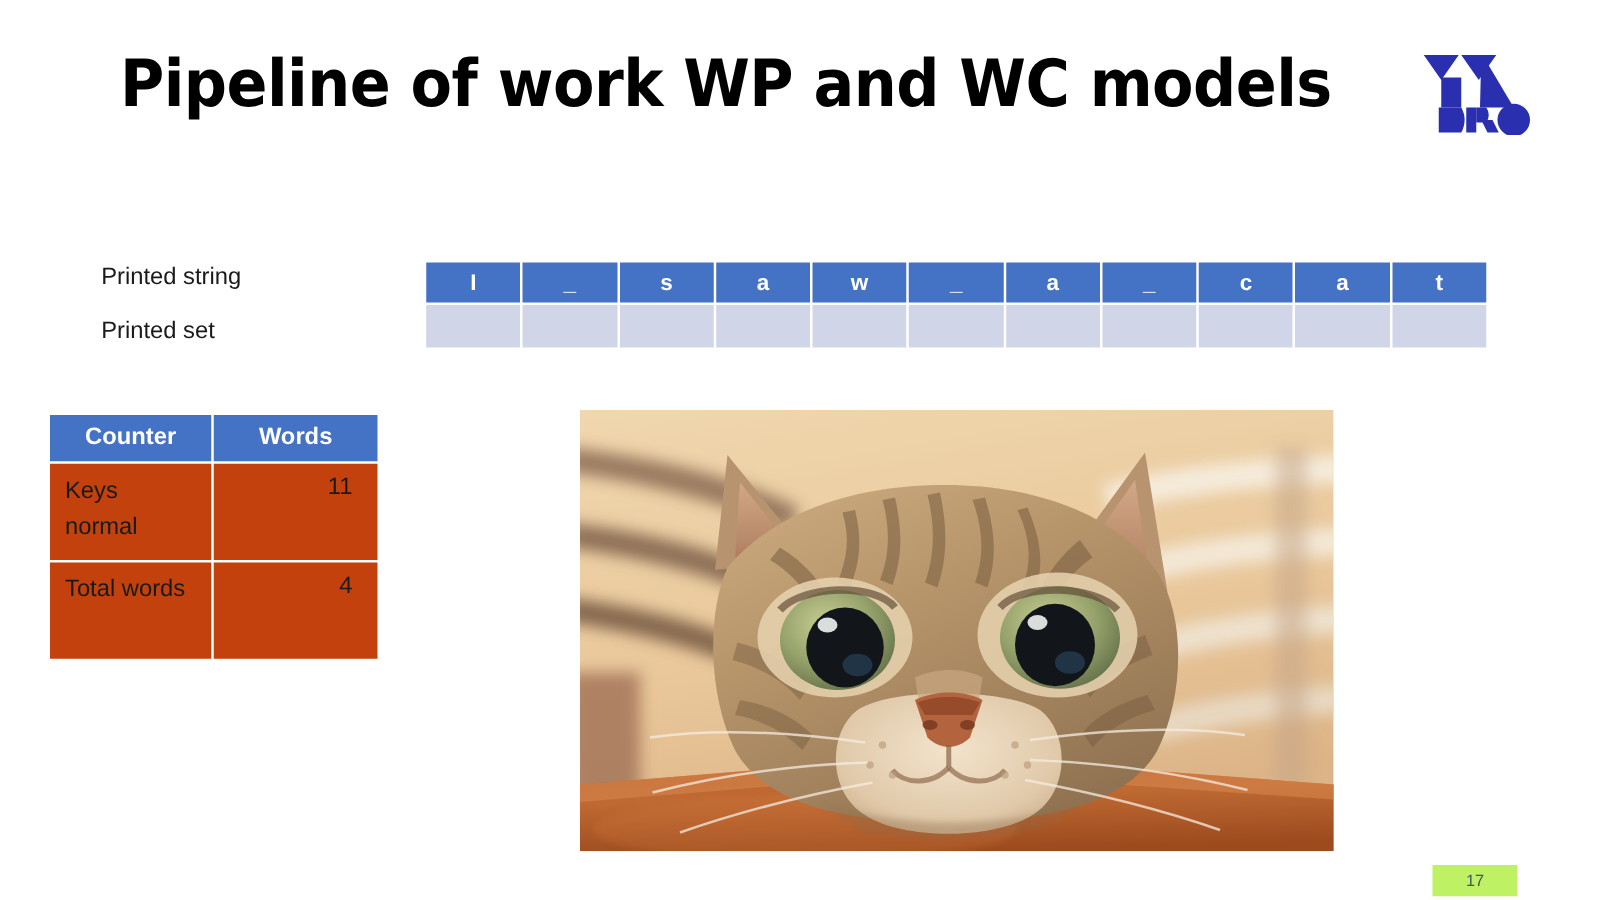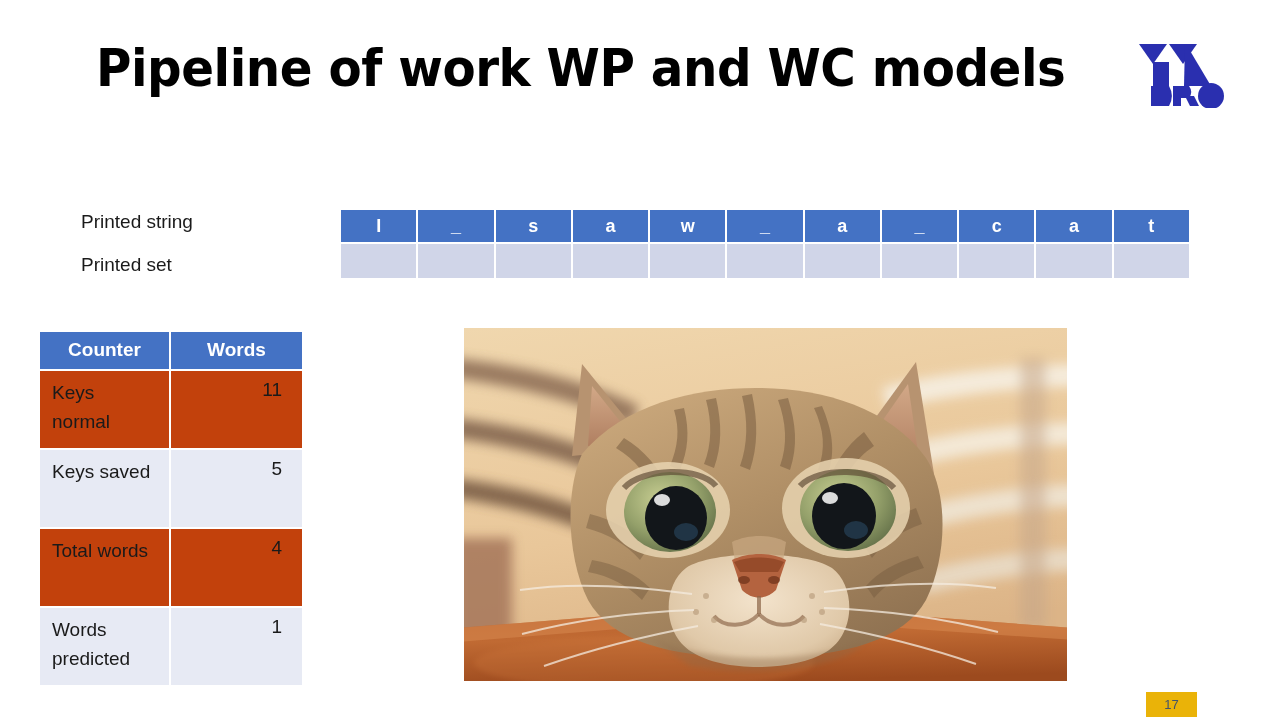--- a/index.html
+++ b/index.html
@@ -123,23 +123,23 @@
     height: 353px;
     overflow: hidden;
   }
   #cat-photo svg { display: block; }
 
   
   #page-number-box {
     position: absolute;
     left: 1146px;
     top: 692px;
-    width: 51px;
+    width: 68px;
     height: 25px;
-    background: #eab308;
+    background: #bef264;
     color: #44546A;
     font-size: 13px;
     font-family: "Liberation Sans", sans-serif;
     display: flex;
     align-items: center;
     justify-content: center;
   }
 </style>
 </head>
 <body>
@@ -209,31 +209,23 @@
     <tr>
       <th>Counter</th>
       <th>Words</th>
     </tr>
   </thead>
   <tbody>
       <tr class="shade-a">
         <td class="counter-name">Keys normal</td>
         <td class="counter-value">11</td>
       </tr>
-      <tr class="shade-b">
-        <td class="counter-name">Keys saved</td>
-        <td class="counter-value">5</td>
-      </tr>
       <tr class="shade-a">
         <td class="counter-name">Total words</td>
         <td class="counter-value">4</td>
-      </tr>
-      <tr class="shade-b">
-        <td class="counter-name">Words predicted</td>
-        <td class="counter-value">1</td>
       </tr>
     </tbody>
 </table>
 
 <div id="cat-photo">
   <svg width="603" height="353" viewBox="0 0 603 353">
     <defs>
       <linearGradient id="wallGrad" x1="0" y1="0" x2="0.3" y2="1">
         <stop offset="0%" stop-color="#f0d7ae"></stop>
         <stop offset="60%" stop-color="#e9c79a"></stop>

